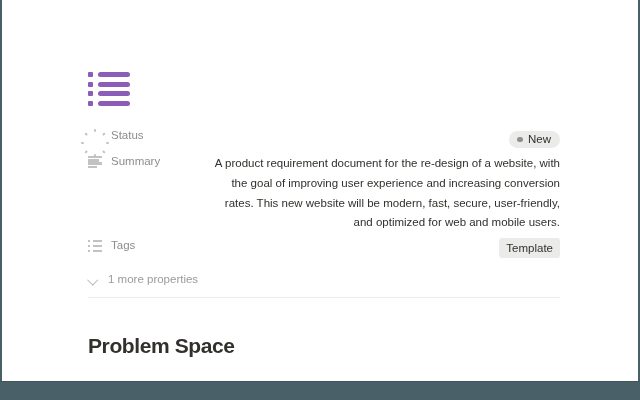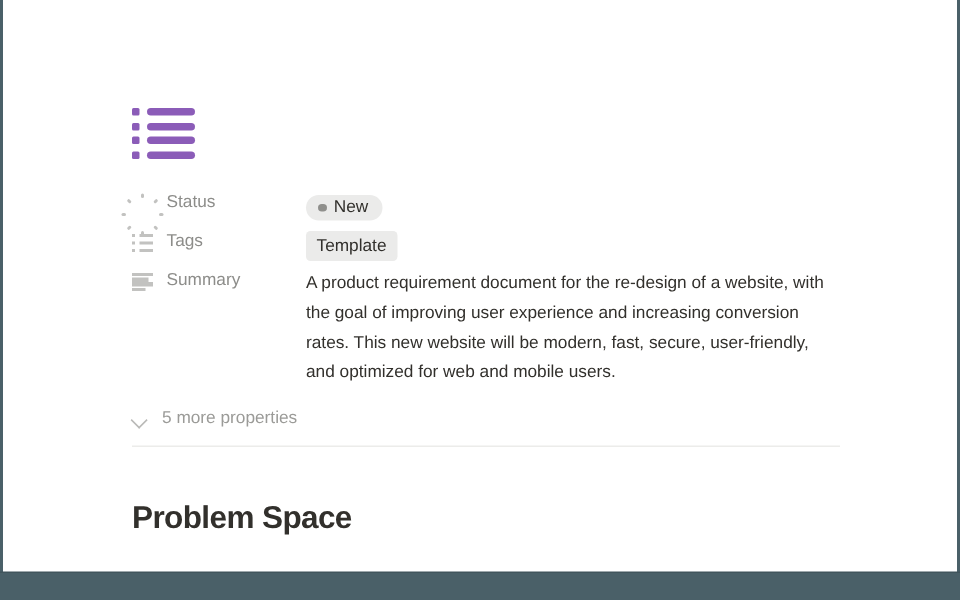--- a/index.html
+++ b/index.html
@@ -111,20 +111,21 @@
   }
   .prop-label-text {
     font-size: 11.5px;
     color: #8d8d8a;
     white-space: nowrap;
   }
   .prop-value {
     flex: 1;
     padding-top: 1px;
     min-width: 0;
+    text-align: right;
   }
 
   
   .prop-icon {
     width: 14px;
     height: 14px;
     flex: none;
     position: relative;
     color: #c2c2c0;
   }
@@ -304,20 +305,35 @@
           <i style="transform:rotate(270deg) translateY(-7px)"></i>
           <i style="transform:rotate(315deg) translateY(-7px)"></i>
         </span>
         <span class="prop-label-text">Status</span>
       </div>
       <div class="prop-value">
         <span class="status-pill">
           <span class="status-dot"></span>
           <span>New</span>
         </span>
+      </div>
+    </div>
+
+    <div class="prop-row">
+      <div class="prop-label">
+        <span class="prop-icon icon-text">
+          <span></span>
+            <span></span>
+            <span></span>
+            <span></span>
+        </span>
+        <span class="prop-label-text">Summary</span>
+      </div>
+      <div class="prop-value">
+        <p class="summary-text">A product requirement document for the re-design of a website, with the goal of improving user experience and increasing conversion rates. This new website will be modern, fast, secure, user-friendly, and optimized for web and mobile users.</p>
       </div>
     </div>
 
     <div class="prop-row">
       <div class="prop-label">
         <span class="prop-icon icon-list">
           <span class="r">
               <b></b>
               <s></s>
             </span>
@@ -330,38 +346,23 @@
               <s></s>
             </span>
         </span>
         <span class="prop-label-text">Tags</span>
       </div>
       <div class="prop-value">
         <span class="tag-chip">Template</span>
       </div>
     </div>
 
-    <div class="prop-row">
-      <div class="prop-label">
-        <span class="prop-icon icon-text">
-          <span></span>
-            <span></span>
-            <span></span>
-            <span></span>
-        </span>
-        <span class="prop-label-text">Summary</span>
-      </div>
-      <div class="prop-value">
-        <p class="summary-text">A product requirement document for the re-design of a website, with the goal of improving user experience and increasing conversion rates. This new website will be modern, fast, secure, user-friendly, and optimized for web and mobile users.</p>
-      </div>
-    </div>
-
     <div class="more-props">
       <span class="chevron-down"></span>
-      <span class="more-props-text">5 more properties</span>
+      <span class="more-props-text">1 more properties</span>
     </div>
   </div>
 
   <div class="divider"></div>
 
   <h2 class="section-heading">Problem Space</h2>
 </div>
 
 <div class="bottom-bar-hairline"></div>
 <div class="bottom-bar"></div>

